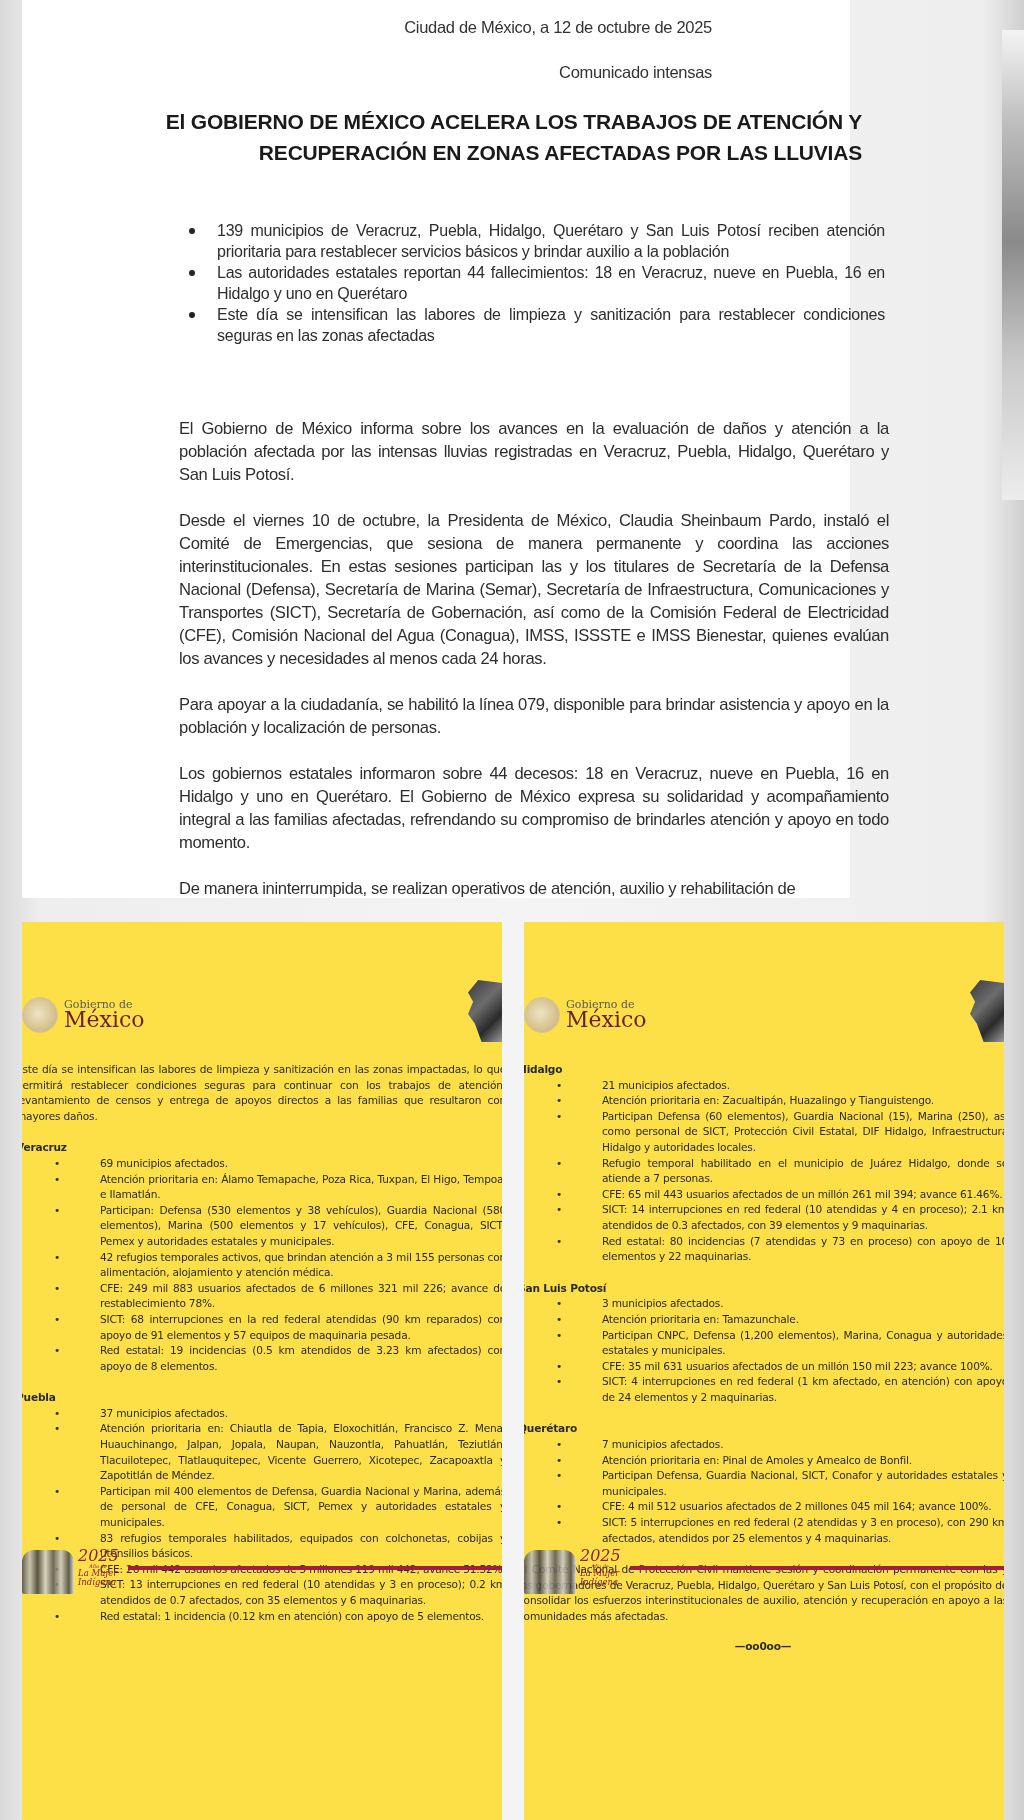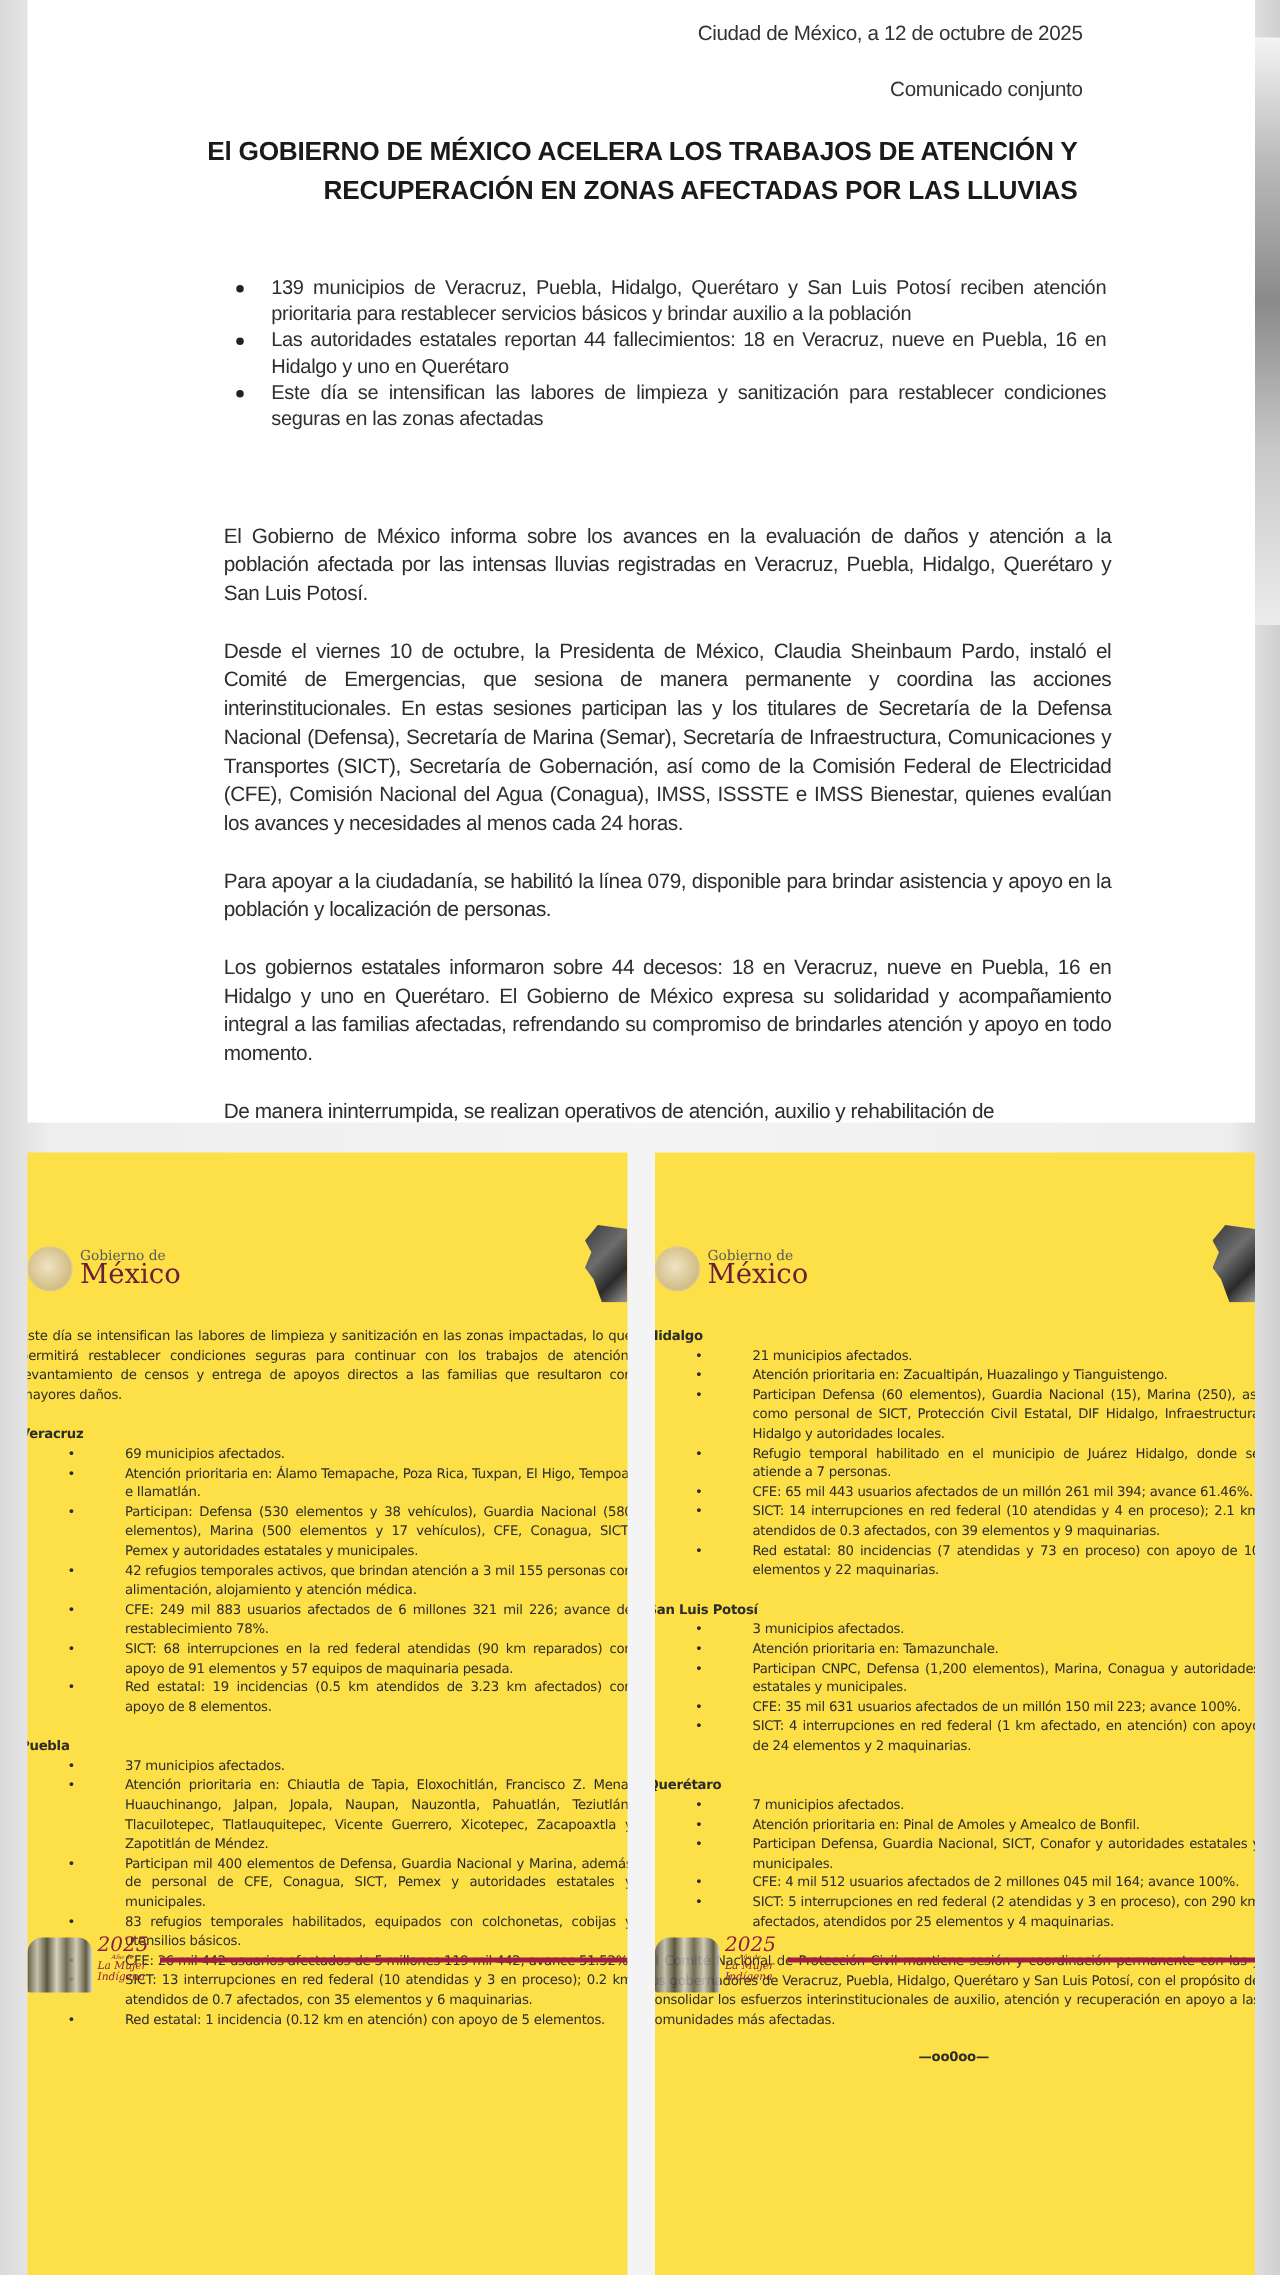--- a/index.html
+++ b/index.html
@@ -8,21 +8,21 @@
     background: linear-gradient(90deg, #d9d9d9 0%, #eeeeee 4%, #f4f4f4 50%, #eeeeee 96%, #cfcfcf 100%);
     font-family: "Liberation Sans Narrow", "Liberation Sans", sans-serif;
     color: #2b2b2b;
   }
   .edge-right {
     position: absolute; right: 0; top: 30px; width: 22px; height: 470px;
     background: linear-gradient(180deg, #f4f4f4 0%, #bdbdbd 20%, #8a8a8a 45%, #c8c8c8 70%, #ececec 100%);
   }
   
   .page-top {
-    position: absolute; left: 22px; top: 0; width: 982px; height: 898px;
+    position: absolute; left: 22px; top: 0; width: 828px; height: 898px;
     background: #ffffff;
   }
   .dateline, .comunicado {
     position: absolute; right: 138px; font-size: 16.5px; color: #333;
     font-family: "Liberation Sans", sans-serif; letter-spacing: -0.3px;
   }
   .dateline { top: 18px; }
   .comunicado { top: 63px; }
   .headline {
     position: absolute; left: 140px; width: 700px; top: 106px;
@@ -98,21 +98,21 @@
   .footer .indigena { font-size: 8.5px; display: block; }
   .footer .rule { position: absolute; left: 106px; right: 0; top: 16px; height: 4px; background: #9e1f42; }
 </style>
 </head>
 <body>
 
 <div class="edge-right"></div>
 
 <div class="page-top">
   <div class="dateline">Ciudad de México, a 12 de octubre de 2025</div>
-  <div class="comunicado">Comunicado conjunto</div>
+  <div class="comunicado">Comunicado intensas</div>
   <div class="headline">El GOBIERNO DE MÉXICO ACELERA LOS TRABAJOS DE ATENCIÓN Y RECUPERACIÓN EN ZONAS AFECTADAS POR LAS LLUVIAS</div>
 
   <ul class="bullets">
     <li><span class="dot"></span><span>139 municipios de Veracruz, Puebla, Hidalgo, Querétaro y San Luis Potosí reciben atención prioritaria para restablecer servicios básicos y brindar auxilio a la población</span></li>
     <li><span class="dot"></span><span>Las autoridades estatales reportan 44 fallecimientos: 18 en Veracruz, nueve en Puebla, 16 en Hidalgo y uno en Querétaro</span></li>
     <li><span class="dot"></span><span>Este día se intensifican las labores de limpieza y sanitización para restablecer condiciones seguras en las zonas afectadas</span></li>
   </ul>
 
   <div class="body-text">
     <p>El Gobierno de México informa sobre los avances en la evaluación de daños y atención a la población afectada por las intensas lluvias registradas en Veracruz, Puebla, Hidalgo, Querétaro y San Luis Potosí.</p>

